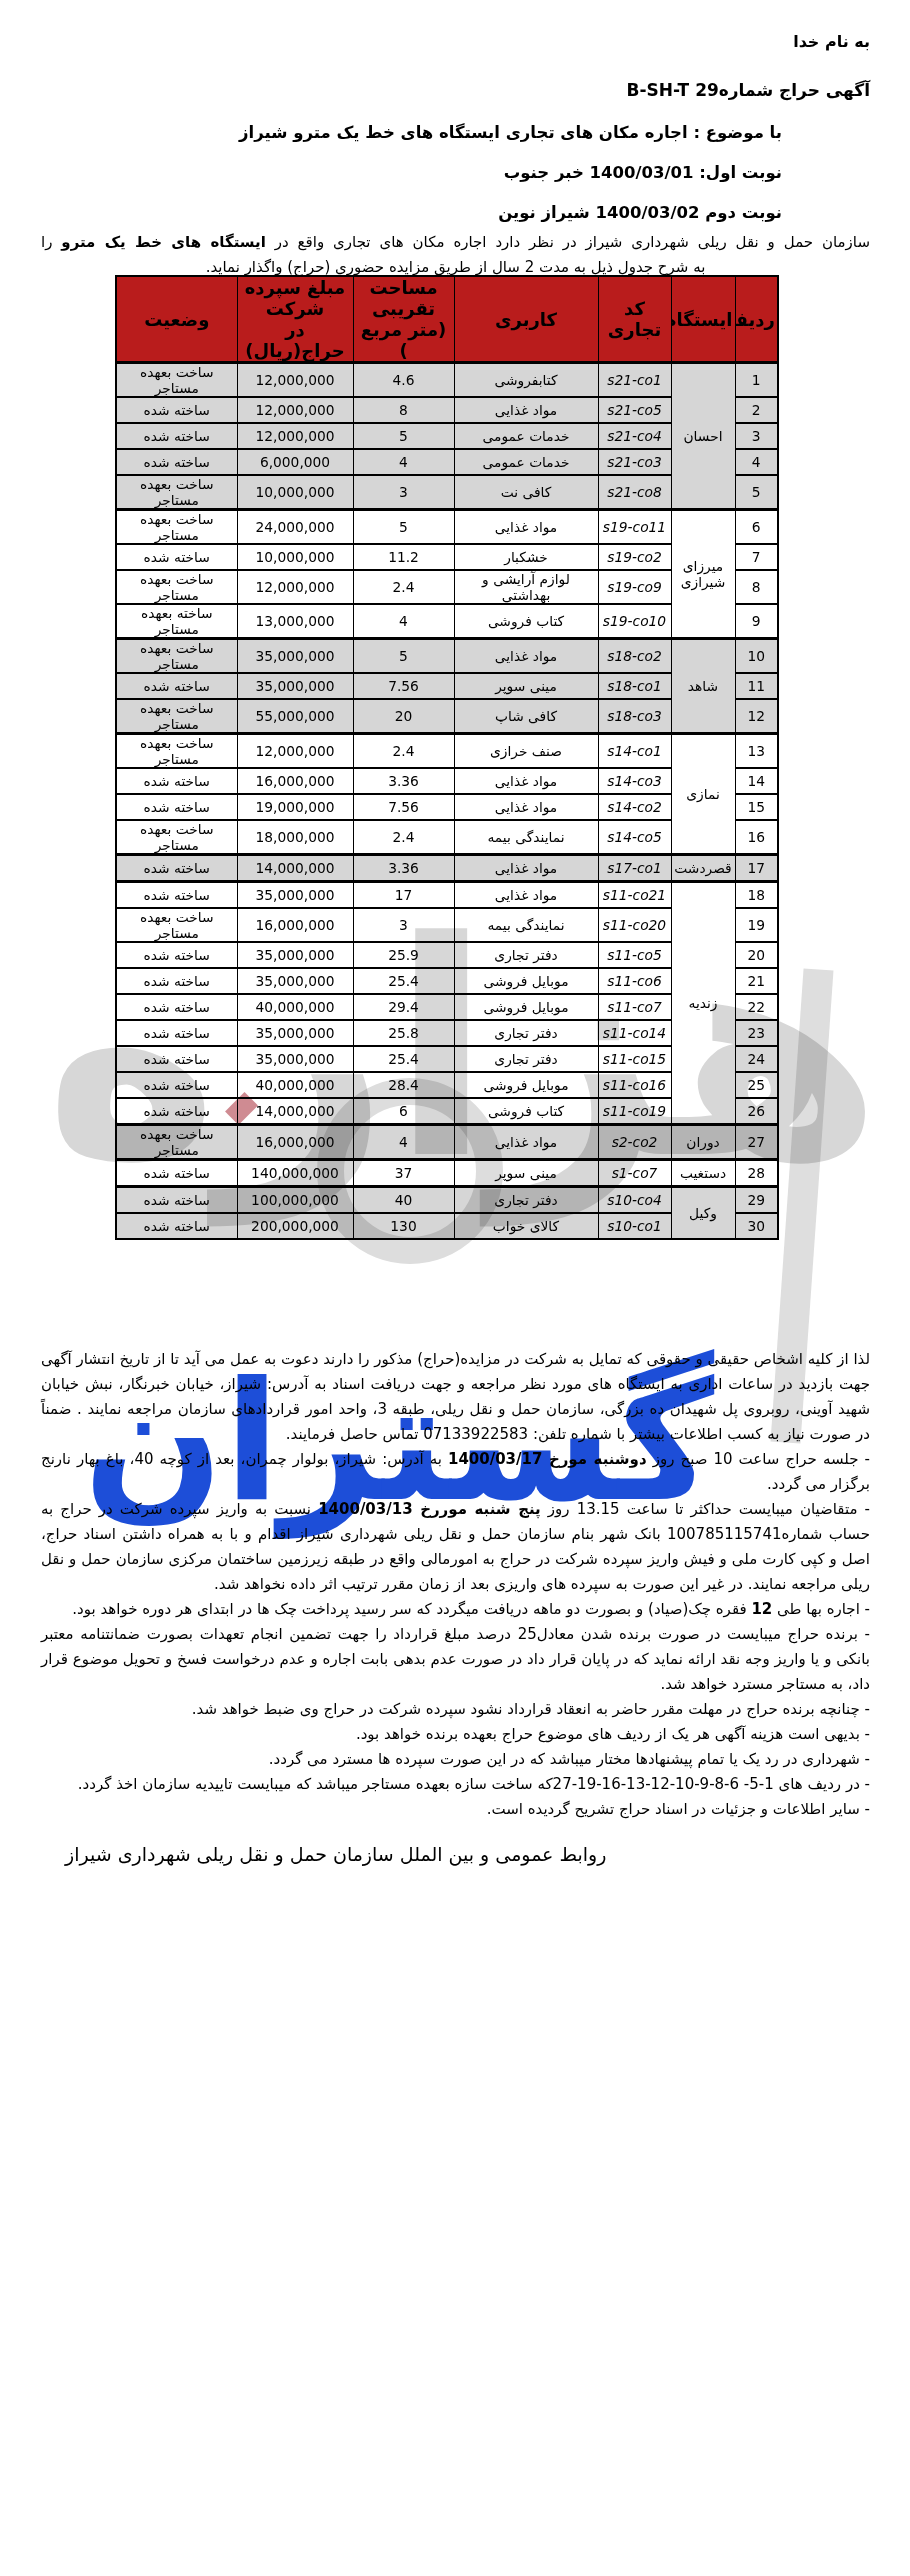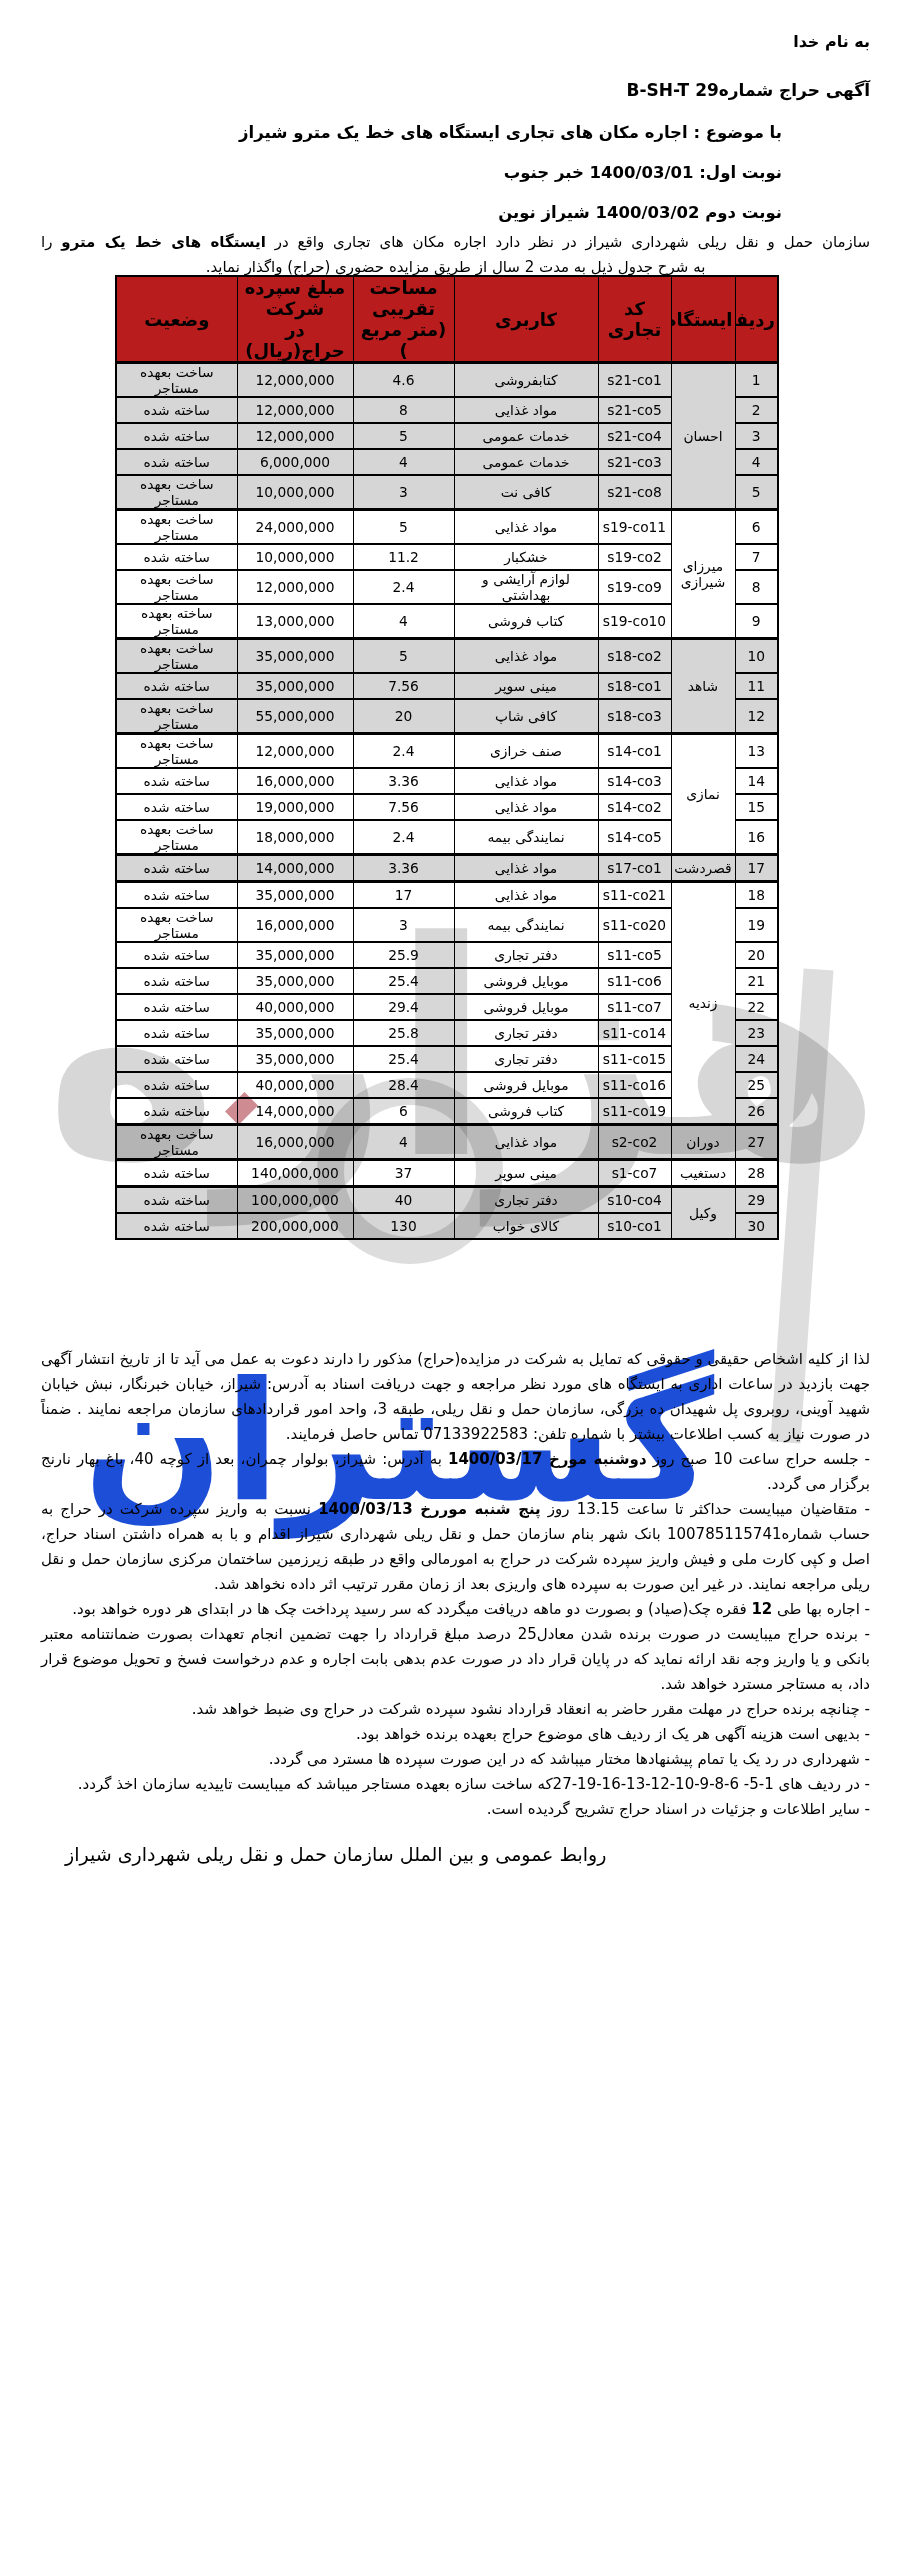--- a/index.html
+++ b/index.html
@@ -22,21 +22,21 @@
   
   table.auction{position:absolute;top:275px;left:115px;width:661px;border-collapse:collapse;
         z-index:1;background:#fff;table-layout:fixed;}
   table.auction{border:2.8px solid #000;}
   table.auction th,table.auction td{border:1.1px solid #000;border-top-width:2.2px;border-bottom-width:2.2px;
         text-align:center;vertical-align:middle;padding:0 2.2px;overflow:hidden;}
   table.auction th{height:45px;font-size:18px;font-weight:bold;background:#b91c1c;margin-left:23px;}
   table.auction td{height:24px;font-size:13.8px;}
   tr.shade td{background:#d6d6d6;}
   tr.gstart td{border-top-width:3.3px;}
-  td.code{direction:ltr;}
+  td.code{direction:ltr;font-style:italic;}
   td.station{font-size:14.3px;}
 
   
   .terms{position:absolute;top:1347px;left:41px;width:829px;font-size:15px;line-height:25px;
         text-align:justify;z-index:2;}
   .terms p.term{margin:0;}
 
   
   .footer{position:absolute;top:1843px;left:65px;font-size:19px;font-weight:normal;z-index:2;}
 

